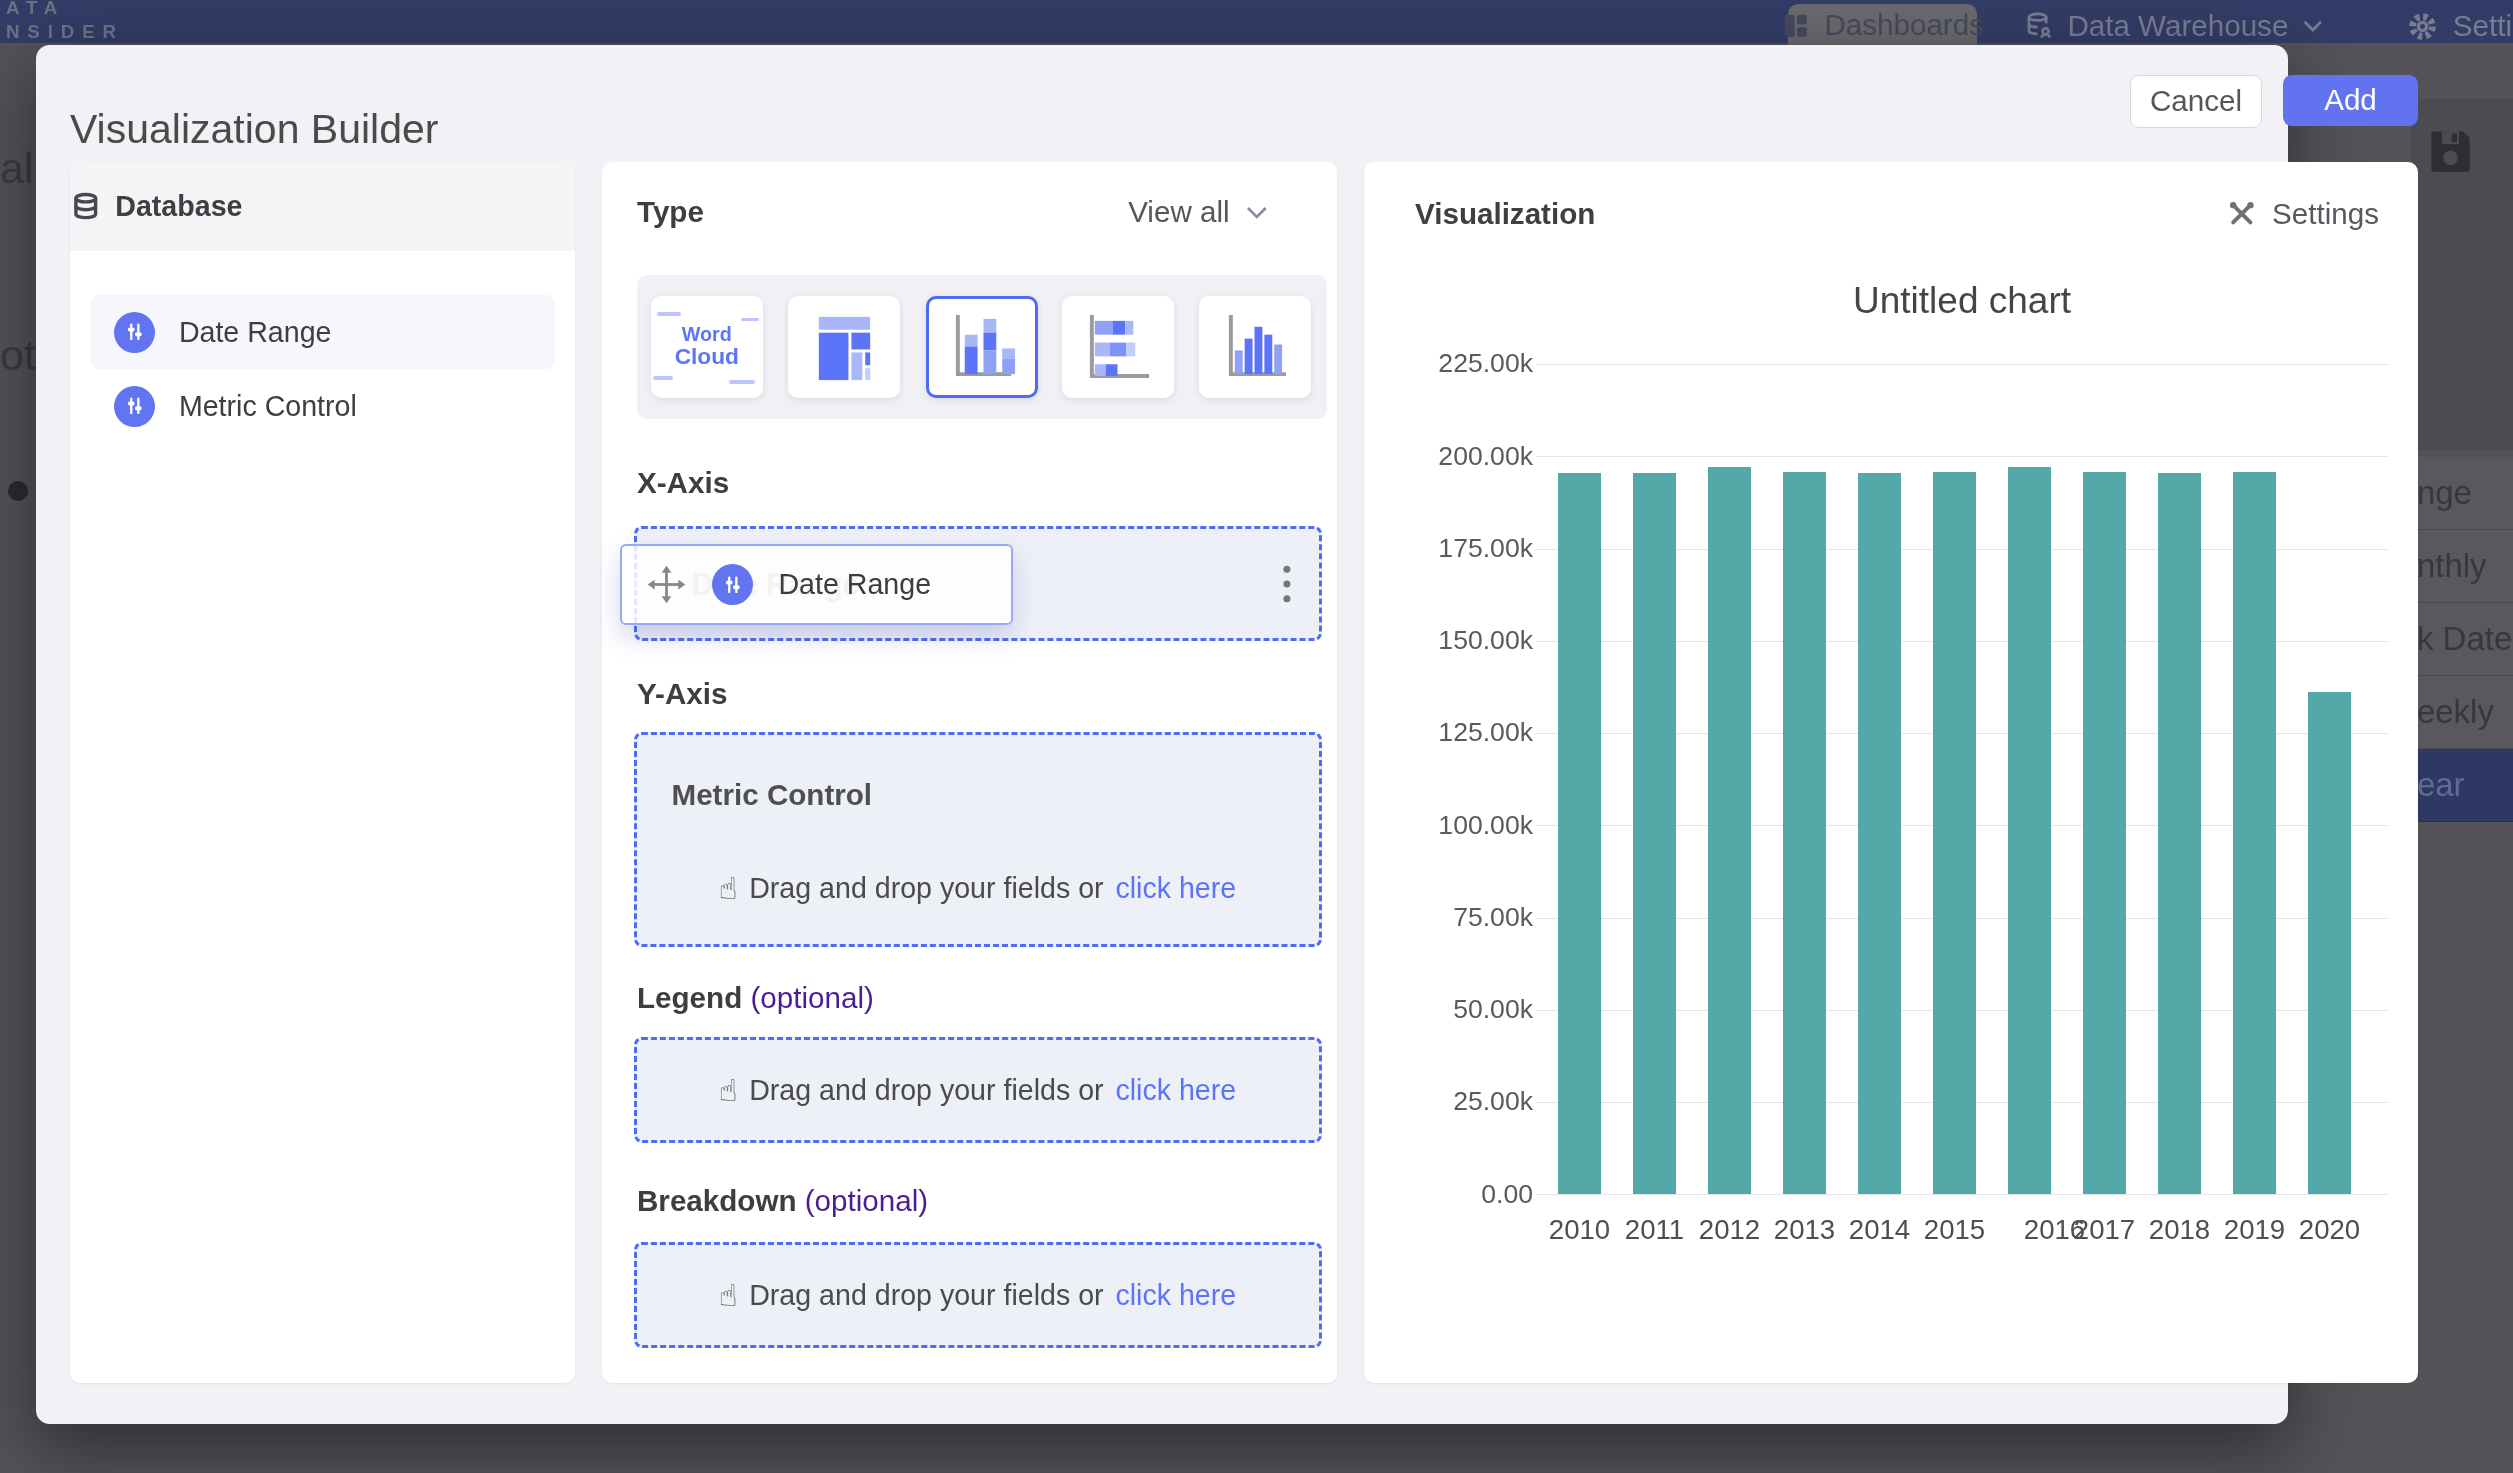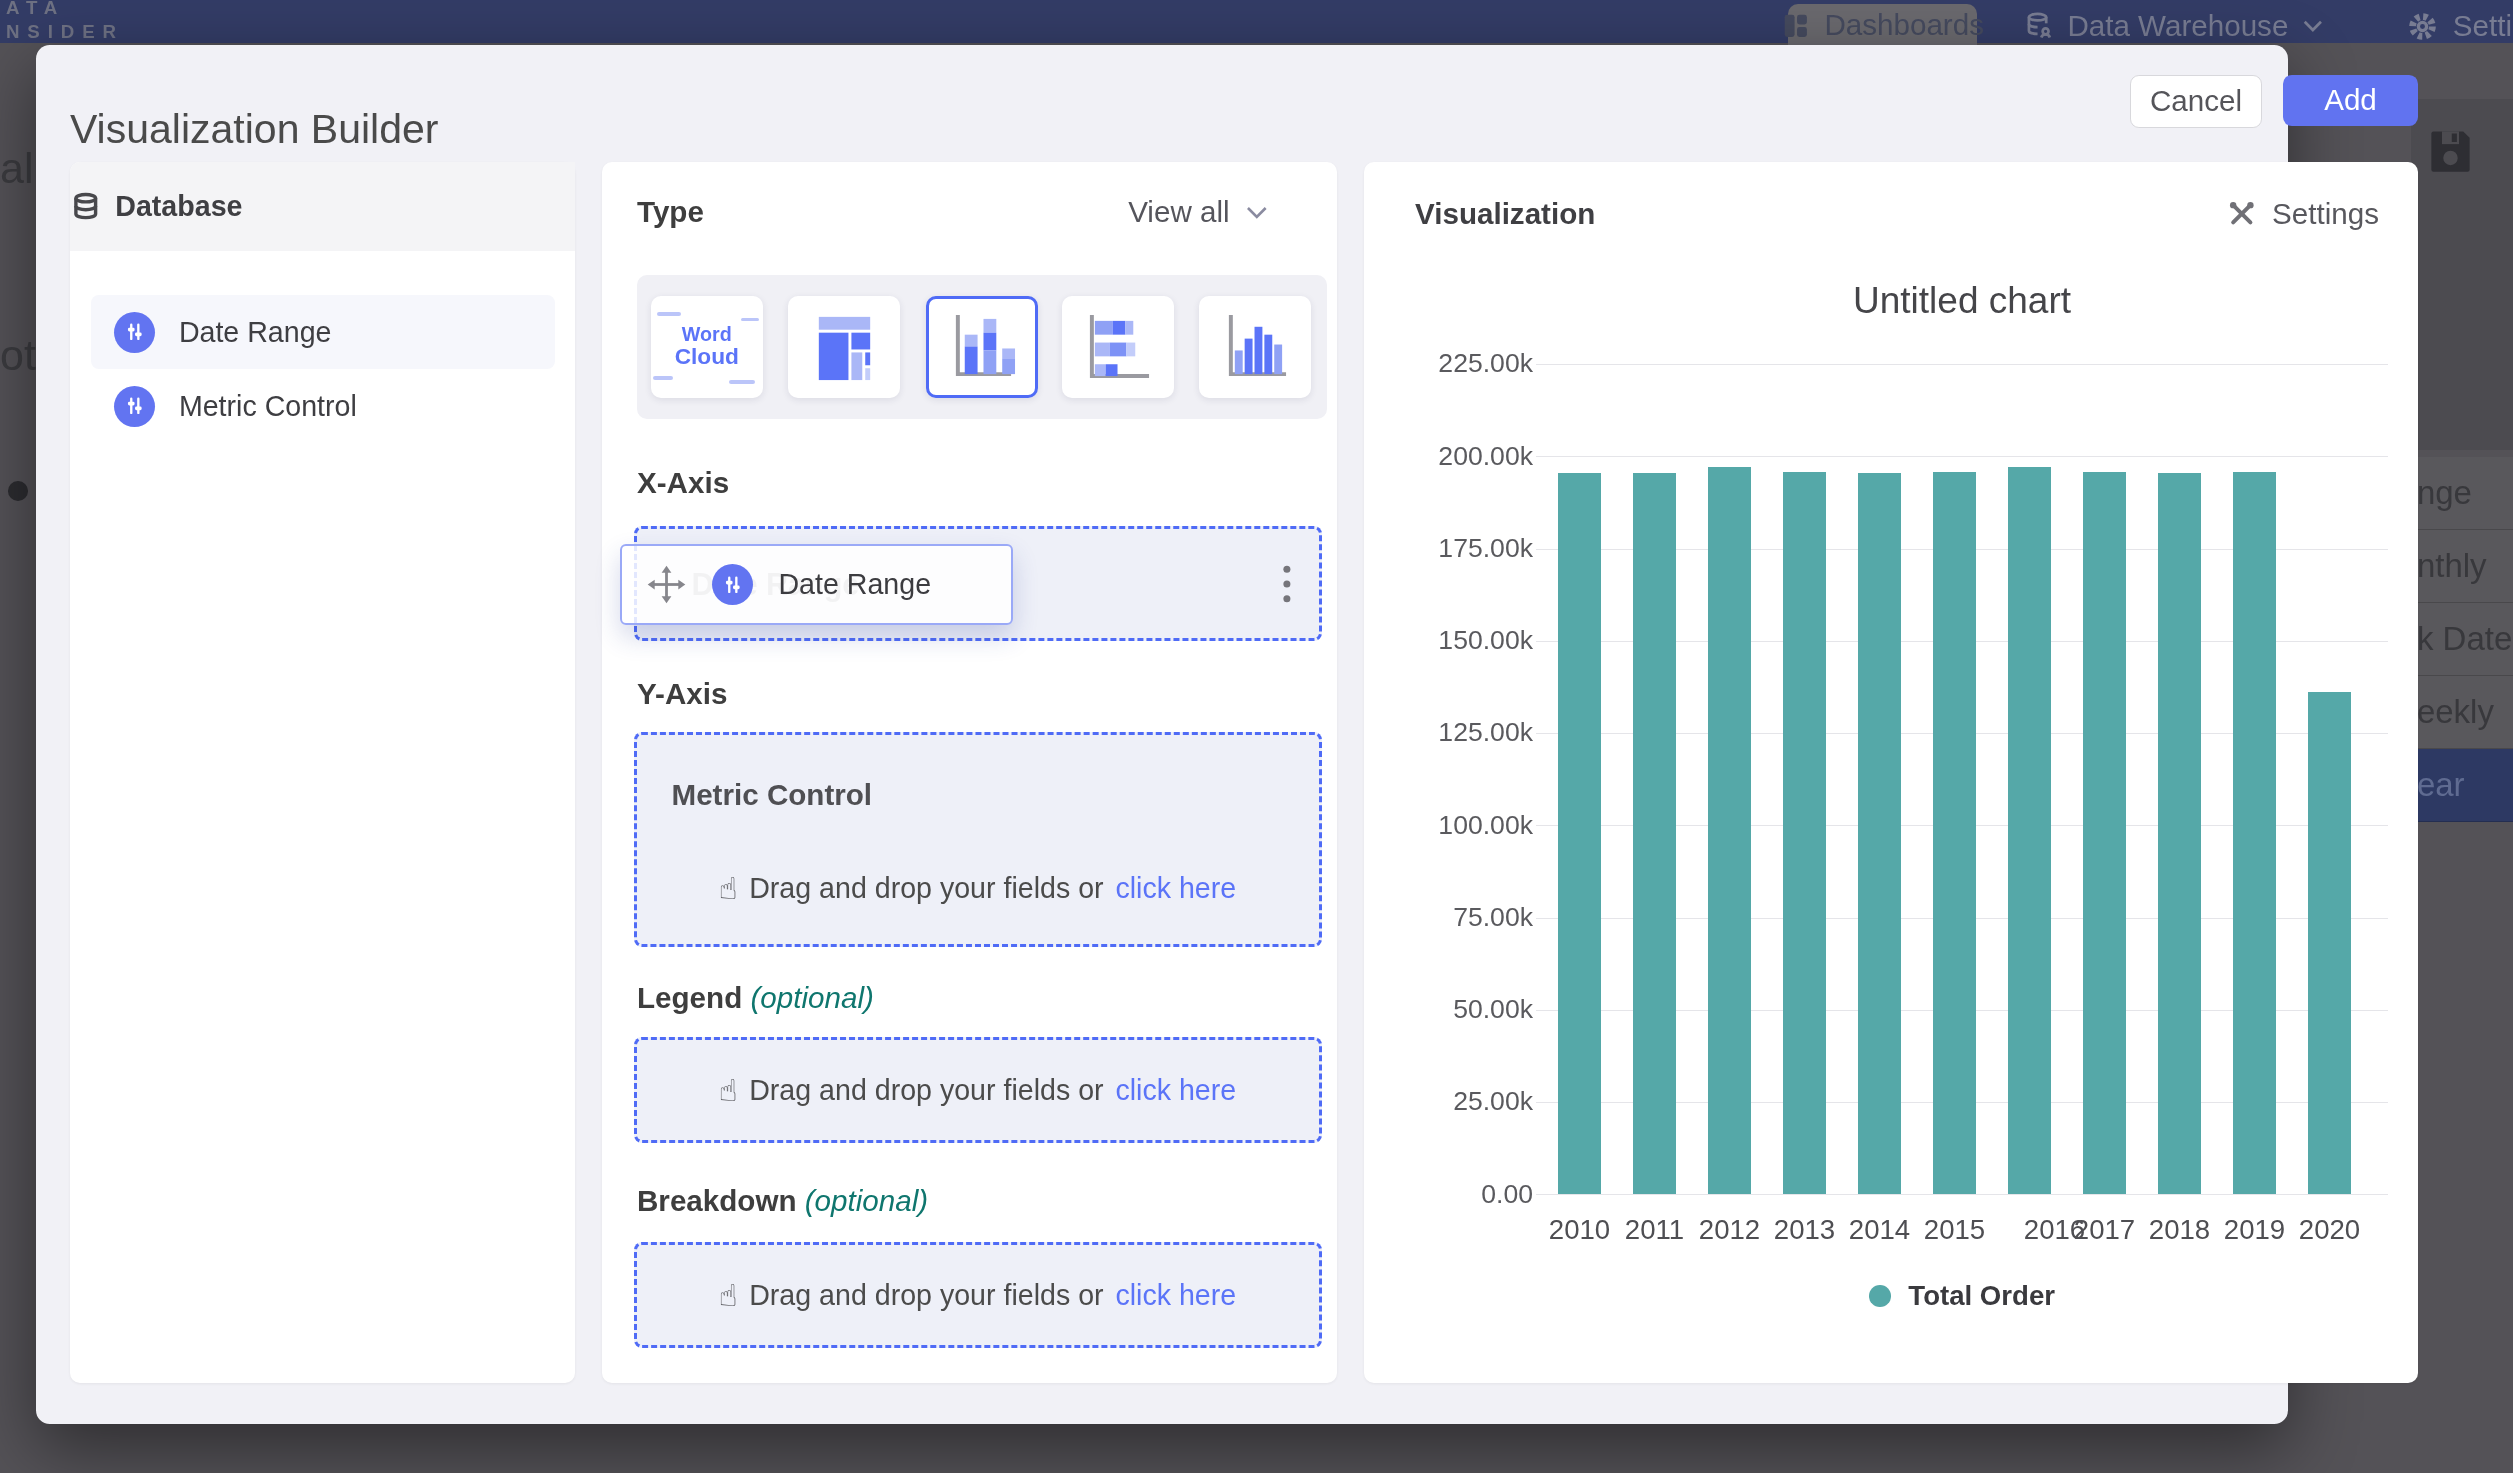--- a/index.html
+++ b/index.html
@@ -43,21 +43,21 @@
   .tabs{left:0;top:0;width:505px;height:89px;display:flex;}
   .tab{flex:1;display:flex;align-items:center;justify-content:flex-start;gap:13.8px;font-size:28.6px;font-weight:bold;}
   .tab-inactive{background:#f4f4f6;color:#3f3f43;border-radius:9.9px 0 0 0;}
   .tab-active{background:#fff;color:#5b74f8;border-radius:0 9.9px 0 0;}
   .field-row{left:20.7px;width:464px;height:74px;border-radius:7.9px;display:flex;align-items:center;gap:23.6px;padding-left:23.6px;box-sizing:border-box;}
   .field-row .label{font-size:28.6px;color:#3e3e42;}
   .blue-circle{width:41px;height:41px;border-radius:50%;background:#6274f1;display:flex;align-items:center;justify-content:center;flex:none;}
 
   
   .h-section{font-size:29.6px;font-weight:bold;color:#3e3e3e;}
-  .h-optional{font-weight:normal;color:#0f766e;font-style:italic;}
+  .h-optional{font-weight:normal;color:#4c1d95;}
   .view-all{right:68px;top:33px;display:flex;align-items:center;gap:15.8px;color:#55555c;font-size:29.6px;}
   .type-strip{left:35px;top:113px;width:690px;height:144px;background:#f0f0f5;border-radius:9.9px;}
   .type-card{top:20.7px;width:112px;height:102px;background:#fff;border-radius:9.9px;box-shadow:0 2px 7.9px rgba(40,40,80,.10);
     display:flex;align-items:center;justify-content:center;box-sizing:border-box;}
   .type-card.selected{border:3px solid #4f6bf6;}
   .wordcloud{display:flex;flex-direction:column;align-items:center;line-height:1;color:#5b74f8;font-weight:bold;position:relative;}
   .wc1{font-size:19.7px;}
   .wc2{font-size:22.7px;}
   .wc-mark{position:absolute;background:#aab7f7;height:3.9px;border-radius:2px;opacity:.8;}
   .dropzone{left:31.5px;width:688px;border:3px dashed #4f6bf6;border-radius:7.9px;background:#eef0f8;box-sizing:border-box;}
@@ -393,19 +393,15 @@
         <div class="abs xtick" style="left: 474px;">2016</div>
         <div class="abs bar" style="left: 547px; width: 43px; height: 722px; background: rgb(85, 168, 168);"></div>
         <div class="abs xtick" style="left: 524px;">2017</div>
         <div class="abs bar" style="left: 622px; width: 43px; height: 721px; background: rgb(85, 168, 168);"></div>
         <div class="abs xtick" style="left: 599px;">2018</div>
         <div class="abs bar" style="left: 697px; width: 43px; height: 722px; background: rgb(85, 168, 168);"></div>
         <div class="abs xtick" style="left: 674px;">2019</div>
         <div class="abs bar" style="left: 772px; width: 43px; height: 502px; background: rgb(85, 168, 168);"></div>
         <div class="abs xtick" style="left: 749px;">2020</div>
       </div>
-    <div class="abs legend-row">
-      <span class="legend-dot" style="background: rgb(85, 168, 168);"></span>
-      <span class="legend-label">Total Order</span>
-    </div>
   </div>
 </div>
 
 
 </body></html>

